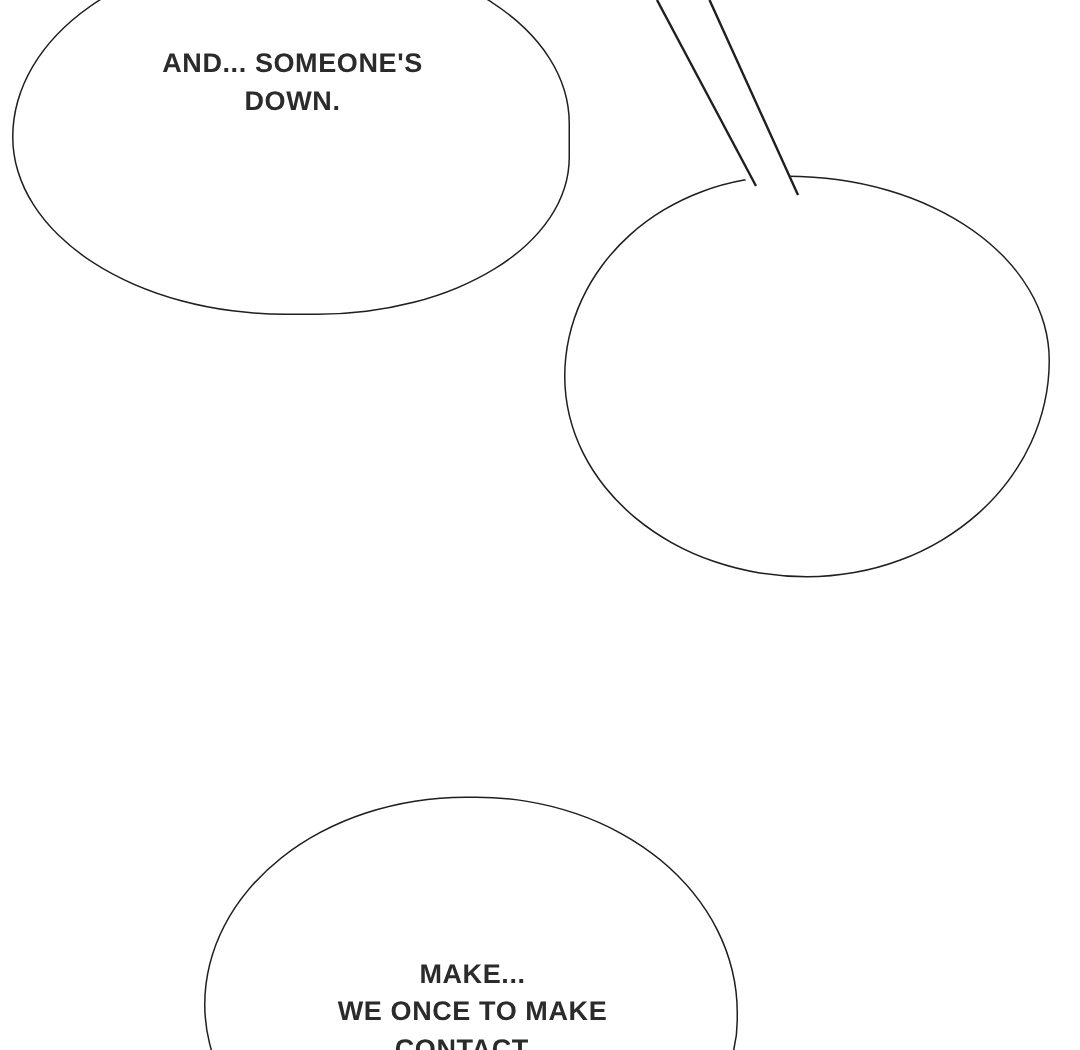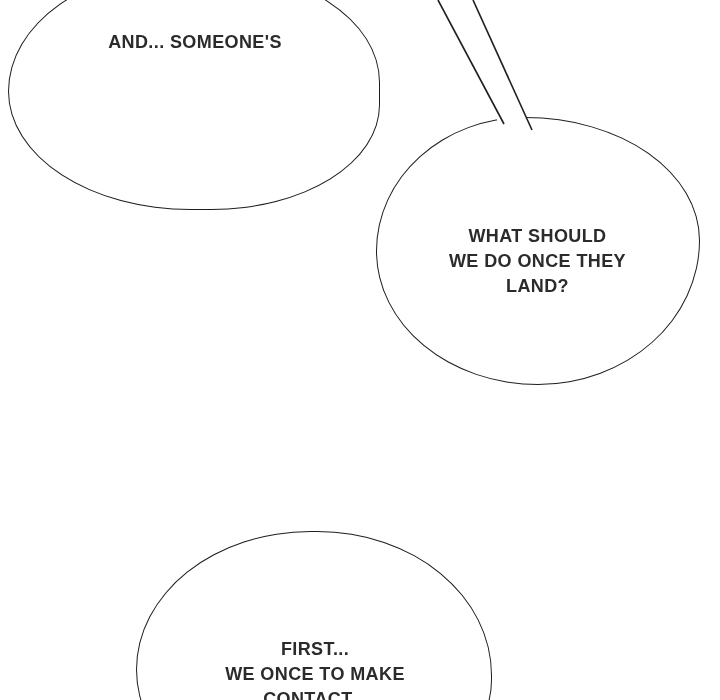--- a/index.html
+++ b/index.html
@@ -67,27 +67,23 @@
   <div class="bubble bubble-3"></div>
 
   <svg class="tail-svg" viewBox="0 0 720 700" xmlns="http://www.w3.org/2000/svg">
     <polygon points="440,0 471,0 534,132 499,124" fill="#ffffff" stroke="none"></polygon>
     <line x1="438" y1="0" x2="504" y2="124" stroke="#1f1f1f" stroke-width="1.6"></line>
     <line x1="473" y1="0" x2="532" y2="130" stroke="#1f1f1f" stroke-width="1.6"></line>
   </svg>
 
   <div class="speech-text text-1">
     <span class="speech-line">AND... SOMEONE'S</span>
+    <span class="speech-line">DOWN.</span>
   </div>
 
-  <div class="speech-text text-2">
-    <span class="speech-line">WHAT SHOULD</span>
-    <span class="speech-line">WE DO ONCE THEY</span>
-    <span class="speech-line">LAND?</span>
-  </div>
 
   <div class="speech-text text-3">
-    <span class="speech-line">FIRST...</span>
+    <span class="speech-line">MAKE...</span>
     <span class="speech-line">WE ONCE TO MAKE</span>
     <span class="speech-line">CONTACT...</span>
   </div>
 
 </div>
 
 </body></html>

